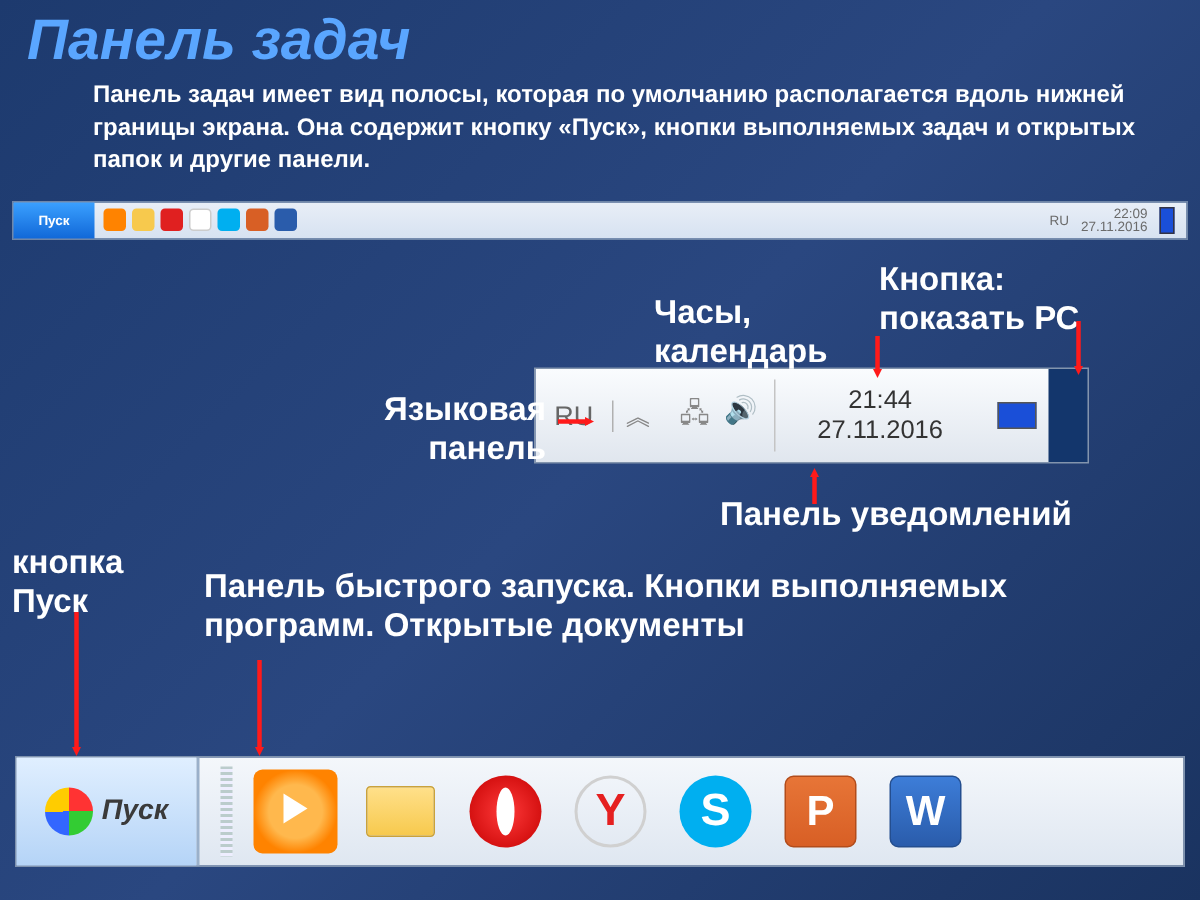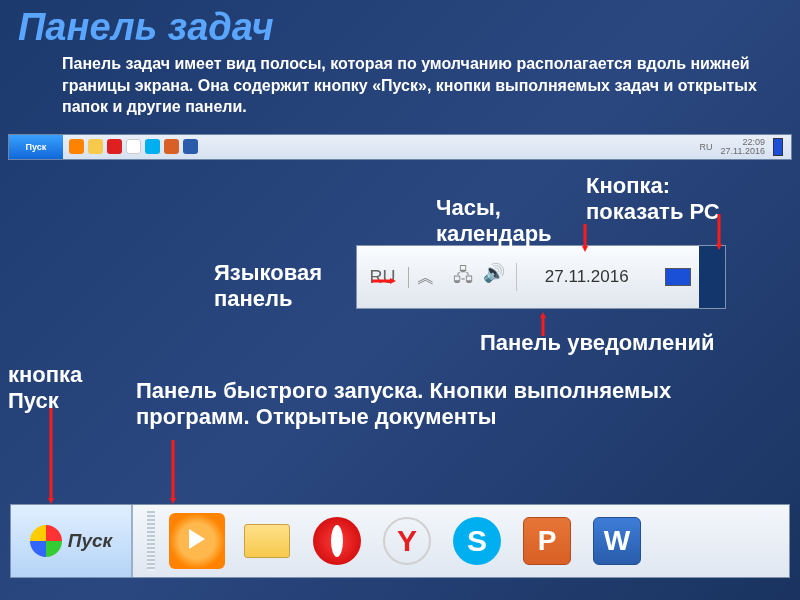--- a/index.html
+++ b/index.html
@@ -137,20 +137,21 @@
 </div>
 
 <div class="tray-mag">
   <div class="tray-lang">RU</div>
   <div class="tray-chev">︽</div>
   <div class="tray-neticons">
     <span>🖧</span>
     <span>🔊</span>
   </div>
   <div class="tray-clock">
+    <div>21:44</div>
     <div>27.11.2016</div>
   </div>
   <div class="tray-monitor">
       <div class="mon"></div>
     </div>
   <div class="tray-edge"></div>
 </div>
 
 <div class="big-taskbar">
   <div class="bt-start">
@@ -174,21 +175,21 @@
   <div class="bt-icon">
       <div class="bt-ppt">P</div>
     </div>
   <div class="bt-icon">
       <div class="bt-word">W</div>
     </div>
 </div>
 
 <div class="lbl" style="left:586px; top:173px; width:180px">Кнопка: показать РС</div>
 <div class="lbl" style="left:436px; top:195px; width:120px">Часы, календарь</div>
-<div class="lbl" style="left:214px; top:260px; width:150px; ">Языковая панель</div>
+<div class="lbl" style="left:214px; top:260px; width:150px; text-align:right">Языковая панель</div>
 <div class="lbl" style="left:480px; top:330px">Панель уведомлений</div>
 <div class="lbl" style="left:8px; top:362px; width:80px">кнопка Пуск</div>
 <div class="lbl" style="left:136px; top:378px; width:560px">Панель быстрого запуска. Кнопки выполняемых программ. Открытые документы</div>
 
 <div class="arrow" style="left:372px; top:278px">
   <svg width="24" height="6">
       <line x1="0" y1="3" x2="20" y2="3" stroke="#ff1a1a" stroke-width="3"></line>
       <polygon points="18,0 24,3 18,6" fill="#ff1a1a"></polygon>
     </svg>
 </div>

